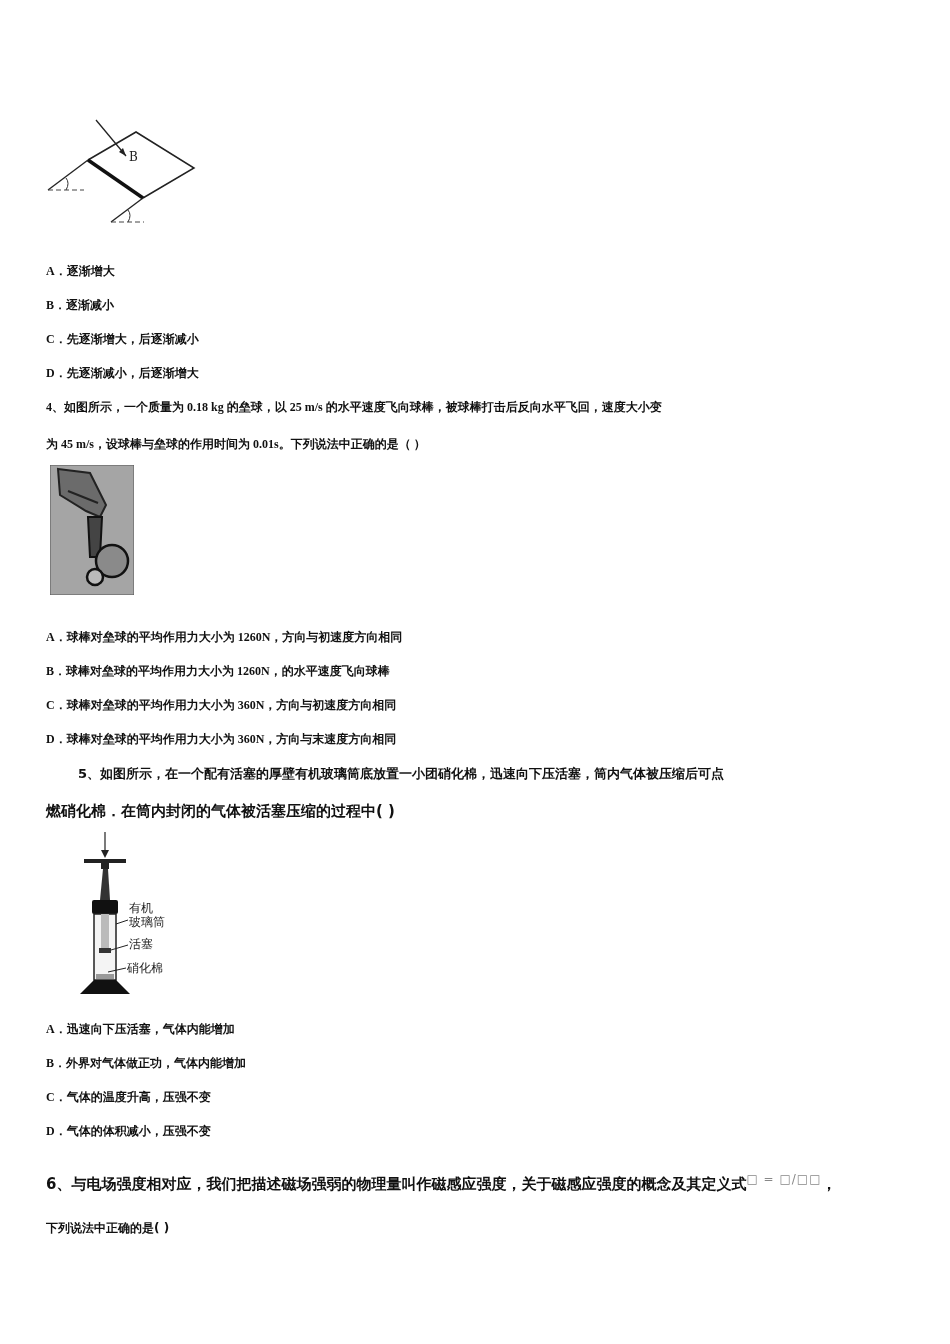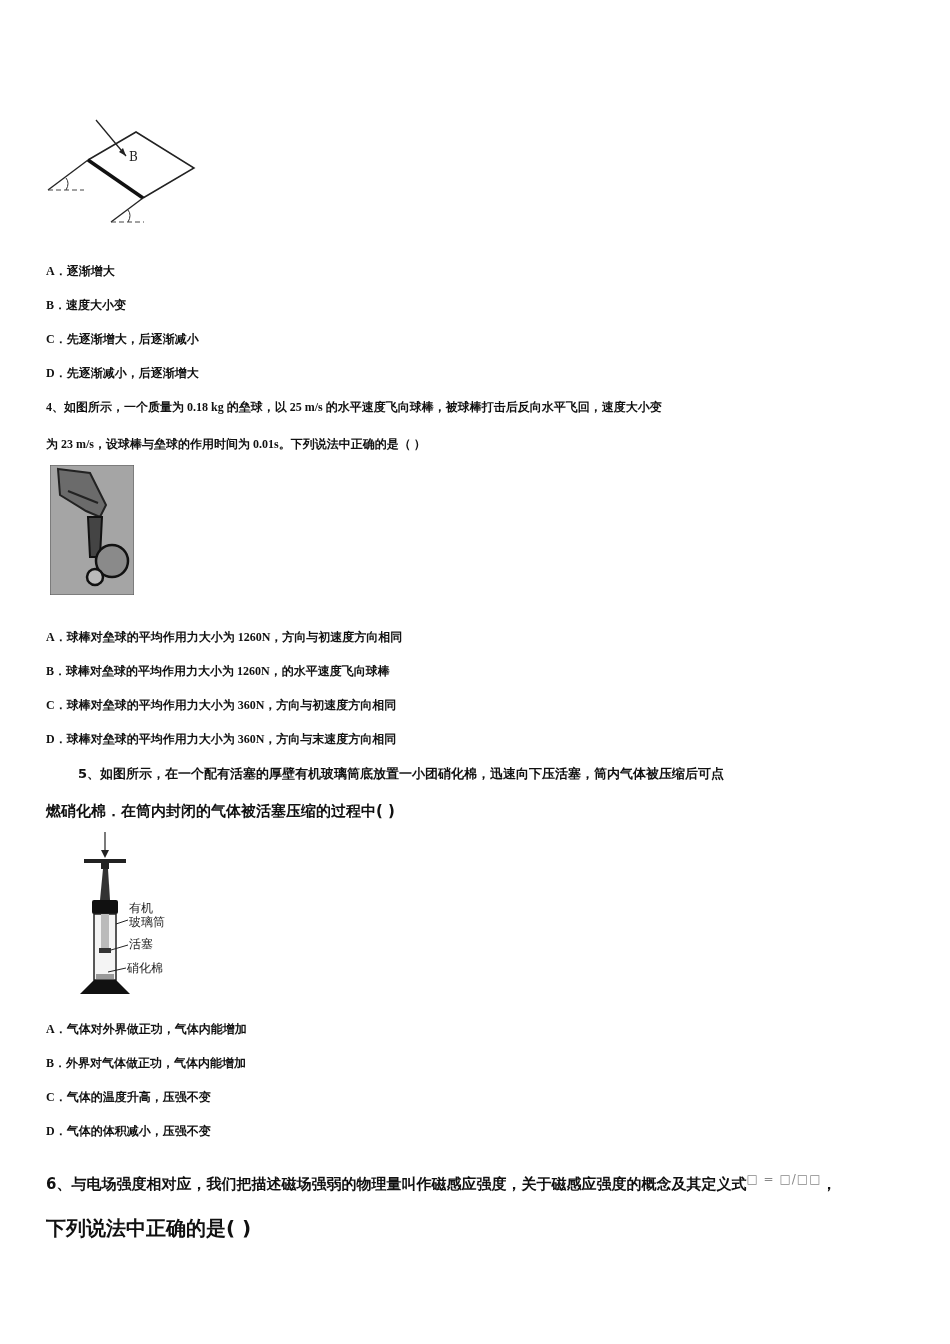--- a/index.html
+++ b/index.html
@@ -28,26 +28,26 @@
     <line x1="67" y1="122" x2="100" y2="122" stroke="#444" stroke-width="1" stroke-dasharray="5,3"></line>
     <path d="M84,122 Q88,115 84,110" fill="none" stroke="#333" stroke-width="1"></path>
 
     <line x1="52" y1="20" x2="82" y2="56" stroke="#222" stroke-width="1.3"></line>
     <polygon points="82,56 75,52 79,48" fill="#222"></polygon>
     <text x="85" y="61" class="fig-label">B</text>
   </svg>
 </div>
 
 <div class="line" style="top:261px;"><span class="opt-letter">A．</span><span>逐渐增大</span></div>
-<div class="line" style="top:295px;"><span class="opt-letter">B．</span><span>速度大小变</span></div>
+<div class="line" style="top:295px;"><span class="opt-letter">B．</span><span>逐渐减小</span></div>
 <div class="line" style="top:329px;"><span class="opt-letter">C．</span><span>先逐渐增大，后逐渐减小</span></div>
 <div class="line" style="top:363px;text-align:right;"><span class="opt-letter">D．</span><span>先逐渐减小，后逐渐增大</span></div>
 
 <div class="line" style="top:397px;">4、如图所示，一个质量为 0.18 kg 的垒球，以 25 m/s 的水平速度飞向球棒，被球棒打击后反向水平飞回，速度大小变</div>
-<div class="line" style="top:434px;">为 23 m/s，设球棒与垒球的作用时间为 0.01s。下列说法中正确的是（  ）</div>
+<div class="line" style="top:434px;">为 45 m/s，设球棒与垒球的作用时间为 0.01s。下列说法中正确的是（  ）</div>
 
 <div class="fig" style="left:50px; top:465px; width:84px; height:130px; background:#9a9a9a;">
   <svg width="84" height="130" viewBox="0 0 84 130">
     <rect x="0" y="0" width="84" height="130" fill="#a5a5a5"></rect>
     <rect x="0" y="0" width="84" height="130" fill="none" stroke="#555" stroke-width="1"></rect>
     <path d="M8,4 L40,8 L56,40 L50,52 L36,46 L10,30 Z" fill="#6b6b6b" stroke="#222" stroke-width="2"></path>
     <path d="M18,26 L48,38" stroke="#222" stroke-width="2"></path>
     <path d="M38,52 L52,52 L50,92 L40,92 Z" fill="#444" stroke="#111" stroke-width="2"></path>
     <circle cx="62" cy="96" r="16" fill="#8a8a8a" stroke="#111" stroke-width="2.5"></circle>
     <circle cx="45" cy="112" r="8" fill="#bbbbbb" stroke="#111" stroke-width="2.5"></circle>
@@ -88,19 +88,19 @@
     <line x1="39" y1="118" x2="56" y2="113" stroke="#222" stroke-width="1"></line>
     <line x1="36" y1="140" x2="54" y2="136" stroke="#222" stroke-width="1"></line>
 
     <text x="57" y="80" class="fig-label">有机</text>
     <text x="57" y="94" class="fig-label">玻璃筒</text>
     <text x="57" y="116" class="fig-label">活塞</text>
     <text x="55" y="140" class="fig-label">硝化棉</text>
   </svg>
 </div>
 
-<div class="line" style="top:1019px;"><span class="opt-letter">A．</span><span>气体对外界做正功，气体内能增加</span></div>
+<div class="line" style="top:1019px;"><span class="opt-letter">A．</span><span>迅速向下压活塞，气体内能增加</span></div>
 <div class="line" style="top:1053px;"><span class="opt-letter">B．</span><span>外界对气体做正功，气体内能增加</span></div>
 <div class="line" style="top:1087px;"><span class="opt-letter">C．</span><span>气体的温度升高，压强不变</span></div>
 <div class="line" style="top:1121px;"><span class="opt-letter">D．</span><span>气体的体积减小，压强不变</span></div>
 
 <div class="line" style="top:1169px; font-family:'DejaVu Sans', sans-serif; font-size:15px;"><span>6、与电场强度相对应，我们把描述磁场强弱的物理量叫作磁感应强度，关于磁感应强度的概念及其定义式</span><span class="formula">□ = □/□□</span><span>，</span></div>
-<div class="line" style="top:1218px; font-family:'DejaVu Sans', sans-serif; font-size:20px;">下列说法中正确的是(    )</div>
+<div class="line" style="top:1218px; font-family:'DejaVu Sans', sans-serif; font-size:12px;">下列说法中正确的是(    )</div>
 
 </body></html>

